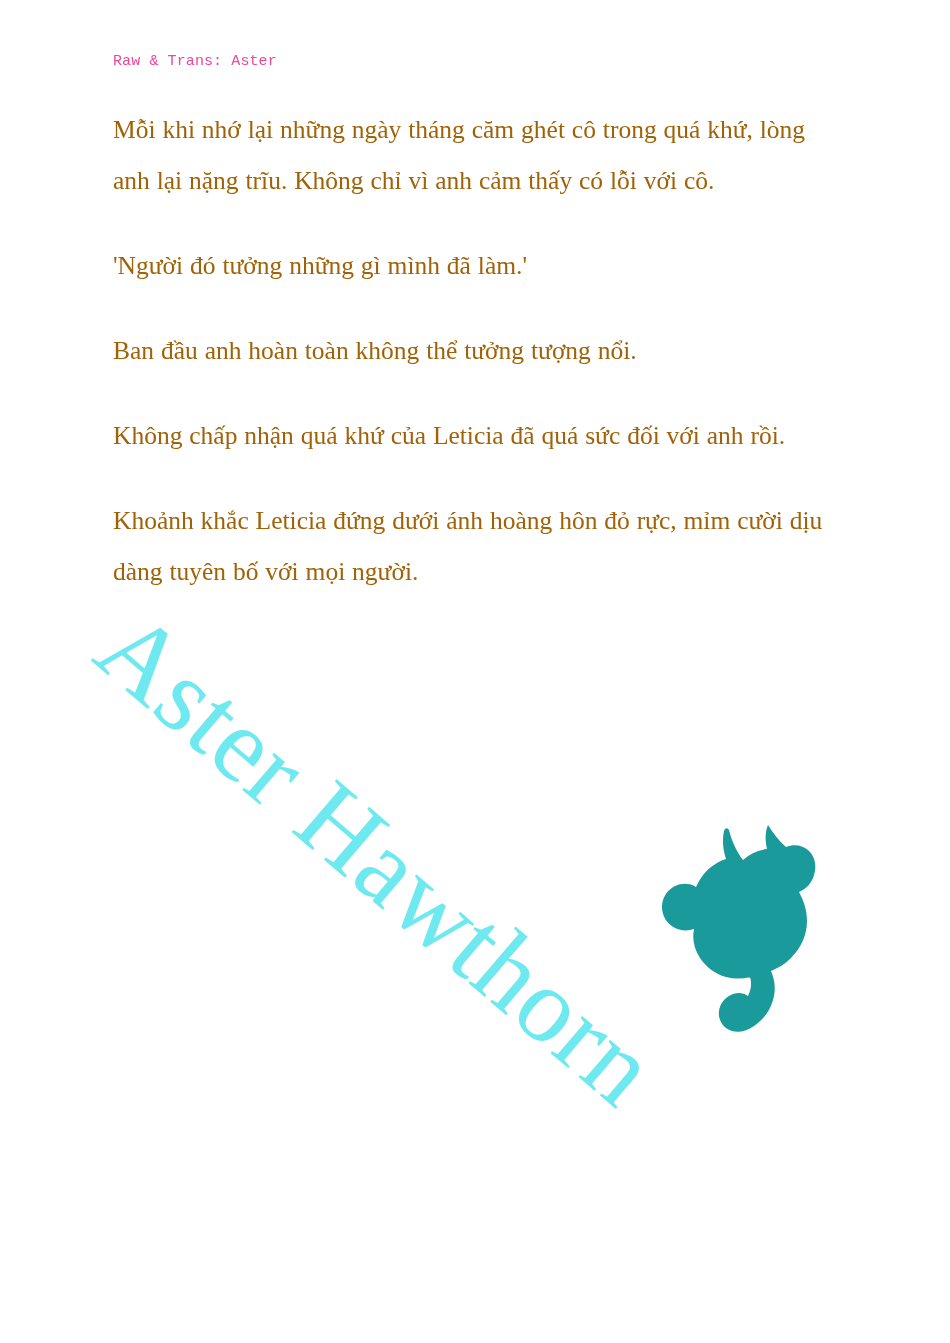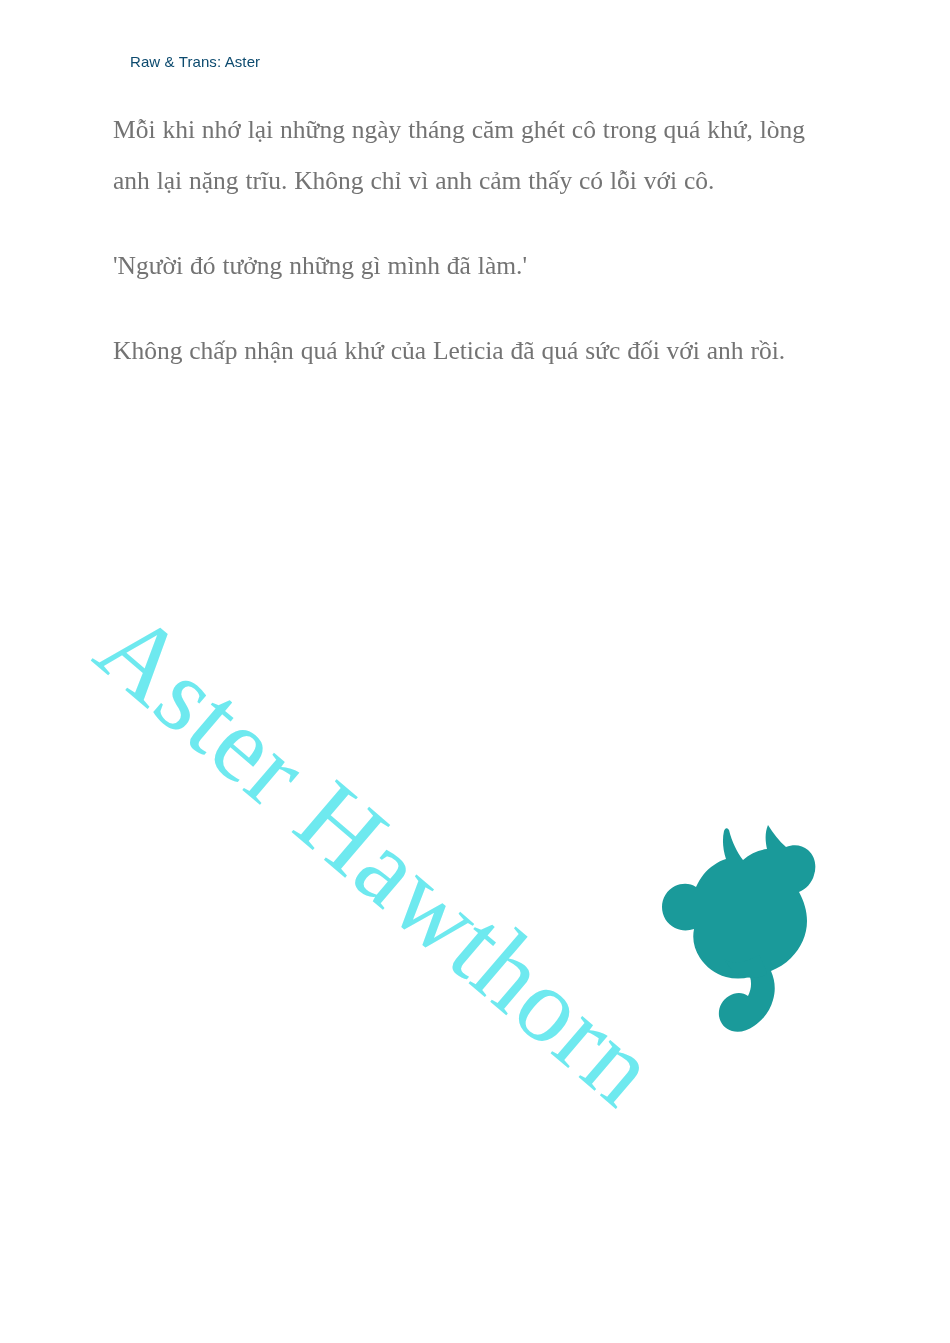--- a/index.html
+++ b/index.html
@@ -13,45 +13,45 @@
     width: 950px;
     height: 1343px;
     background: #ffffff;
     overflow: hidden;
     box-sizing: border-box;
   }
 
   
   .page-header {
     position: absolute;
-    left: 130px;
+    left: 113px;
     top: 52px;
-    font-family: Liberation Sans, sans-serif;
+    font-family: Liberation Mono, monospace;
     font-size: 15px;
     line-height: 20px;
-    color: #0c4a6e;
+    color: #ec4899;
     letter-spacing: 0.1px;
     white-space: nowrap;
     z-index: 5;
   }
 
   
   .body-column {
     position: absolute;
     left: 113px;
     top: 104px;
     width: 722px;
     z-index: 4;
   }
 
   .para {
     font-family: "Liberation Serif", "DejaVu Serif", serif;
     font-size: 25.5px;
     line-height: 51px;
-    color: #737373;
+    color: #a16207;
     margin: 0 0 34px 0;
     text-align: left;
     word-spacing: 0.5px;
   }
 
   .para:last-child {
     margin-bottom: 0;
   }
 
   
@@ -124,16 +124,18 @@
         <path d="M104 133 C98 136, 92 139, 86 140 C80 141, 74 140, 69 137
                  C73 145, 80 151, 88 154 C96 157, 105 156, 112 152
                  C110 145, 107 139, 104 133 Z"></path>
       </g>
     </svg>
   </div>
 
   <div class="body-column">
     <p class="para">Mỗi khi nhớ lại những ngày tháng căm ghét cô trong quá khứ, lòng anh lại nặng trĩu. Không chỉ vì anh cảm thấy có lỗi với cô.</p>
     <p class="para">'Người đó tưởng những gì mình đã làm.'</p>
+    <p class="para">Ban đầu anh hoàn toàn không thể tưởng tượng nổi.</p>
     <p class="para">Không chấp nhận quá khứ của Leticia đã quá sức đối với anh rồi.</p>
+    <p class="para">Khoảnh khắc Leticia đứng dưới ánh hoàng hôn đỏ rực, mỉm cười dịu dàng tuyên bố với mọi người.</p>
   </div>
 
 </div>
 
 </body></html>

